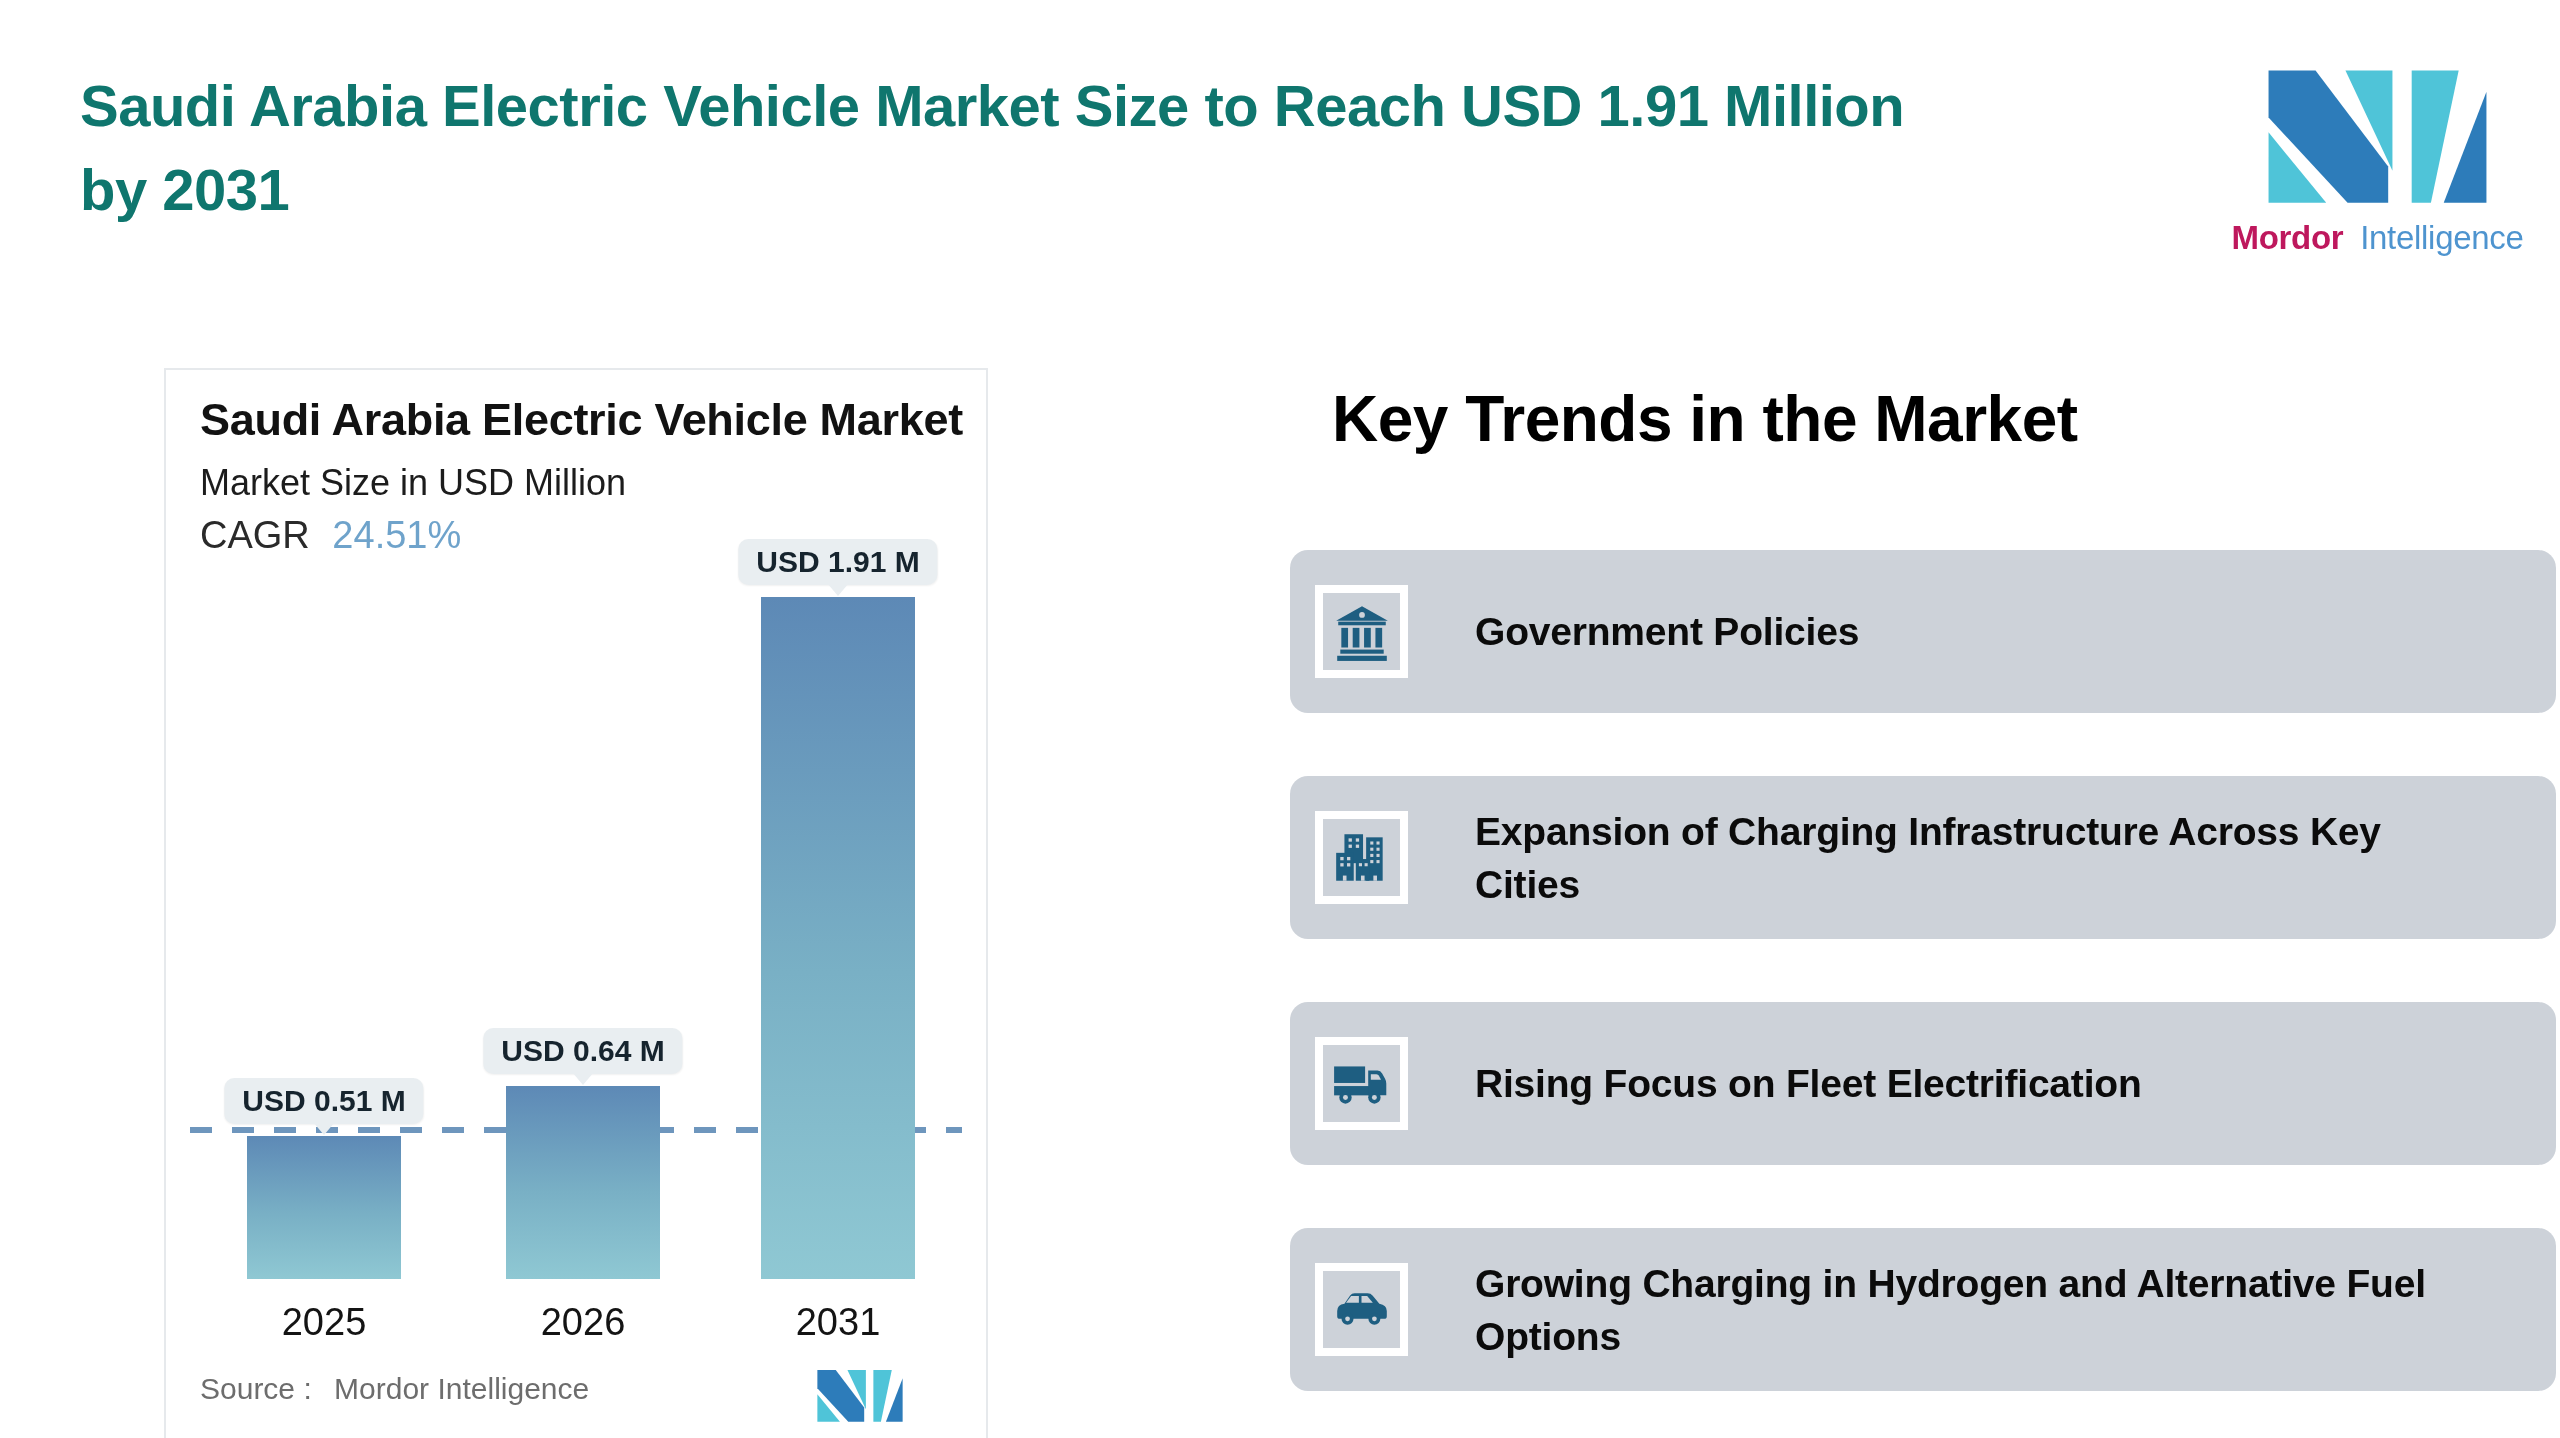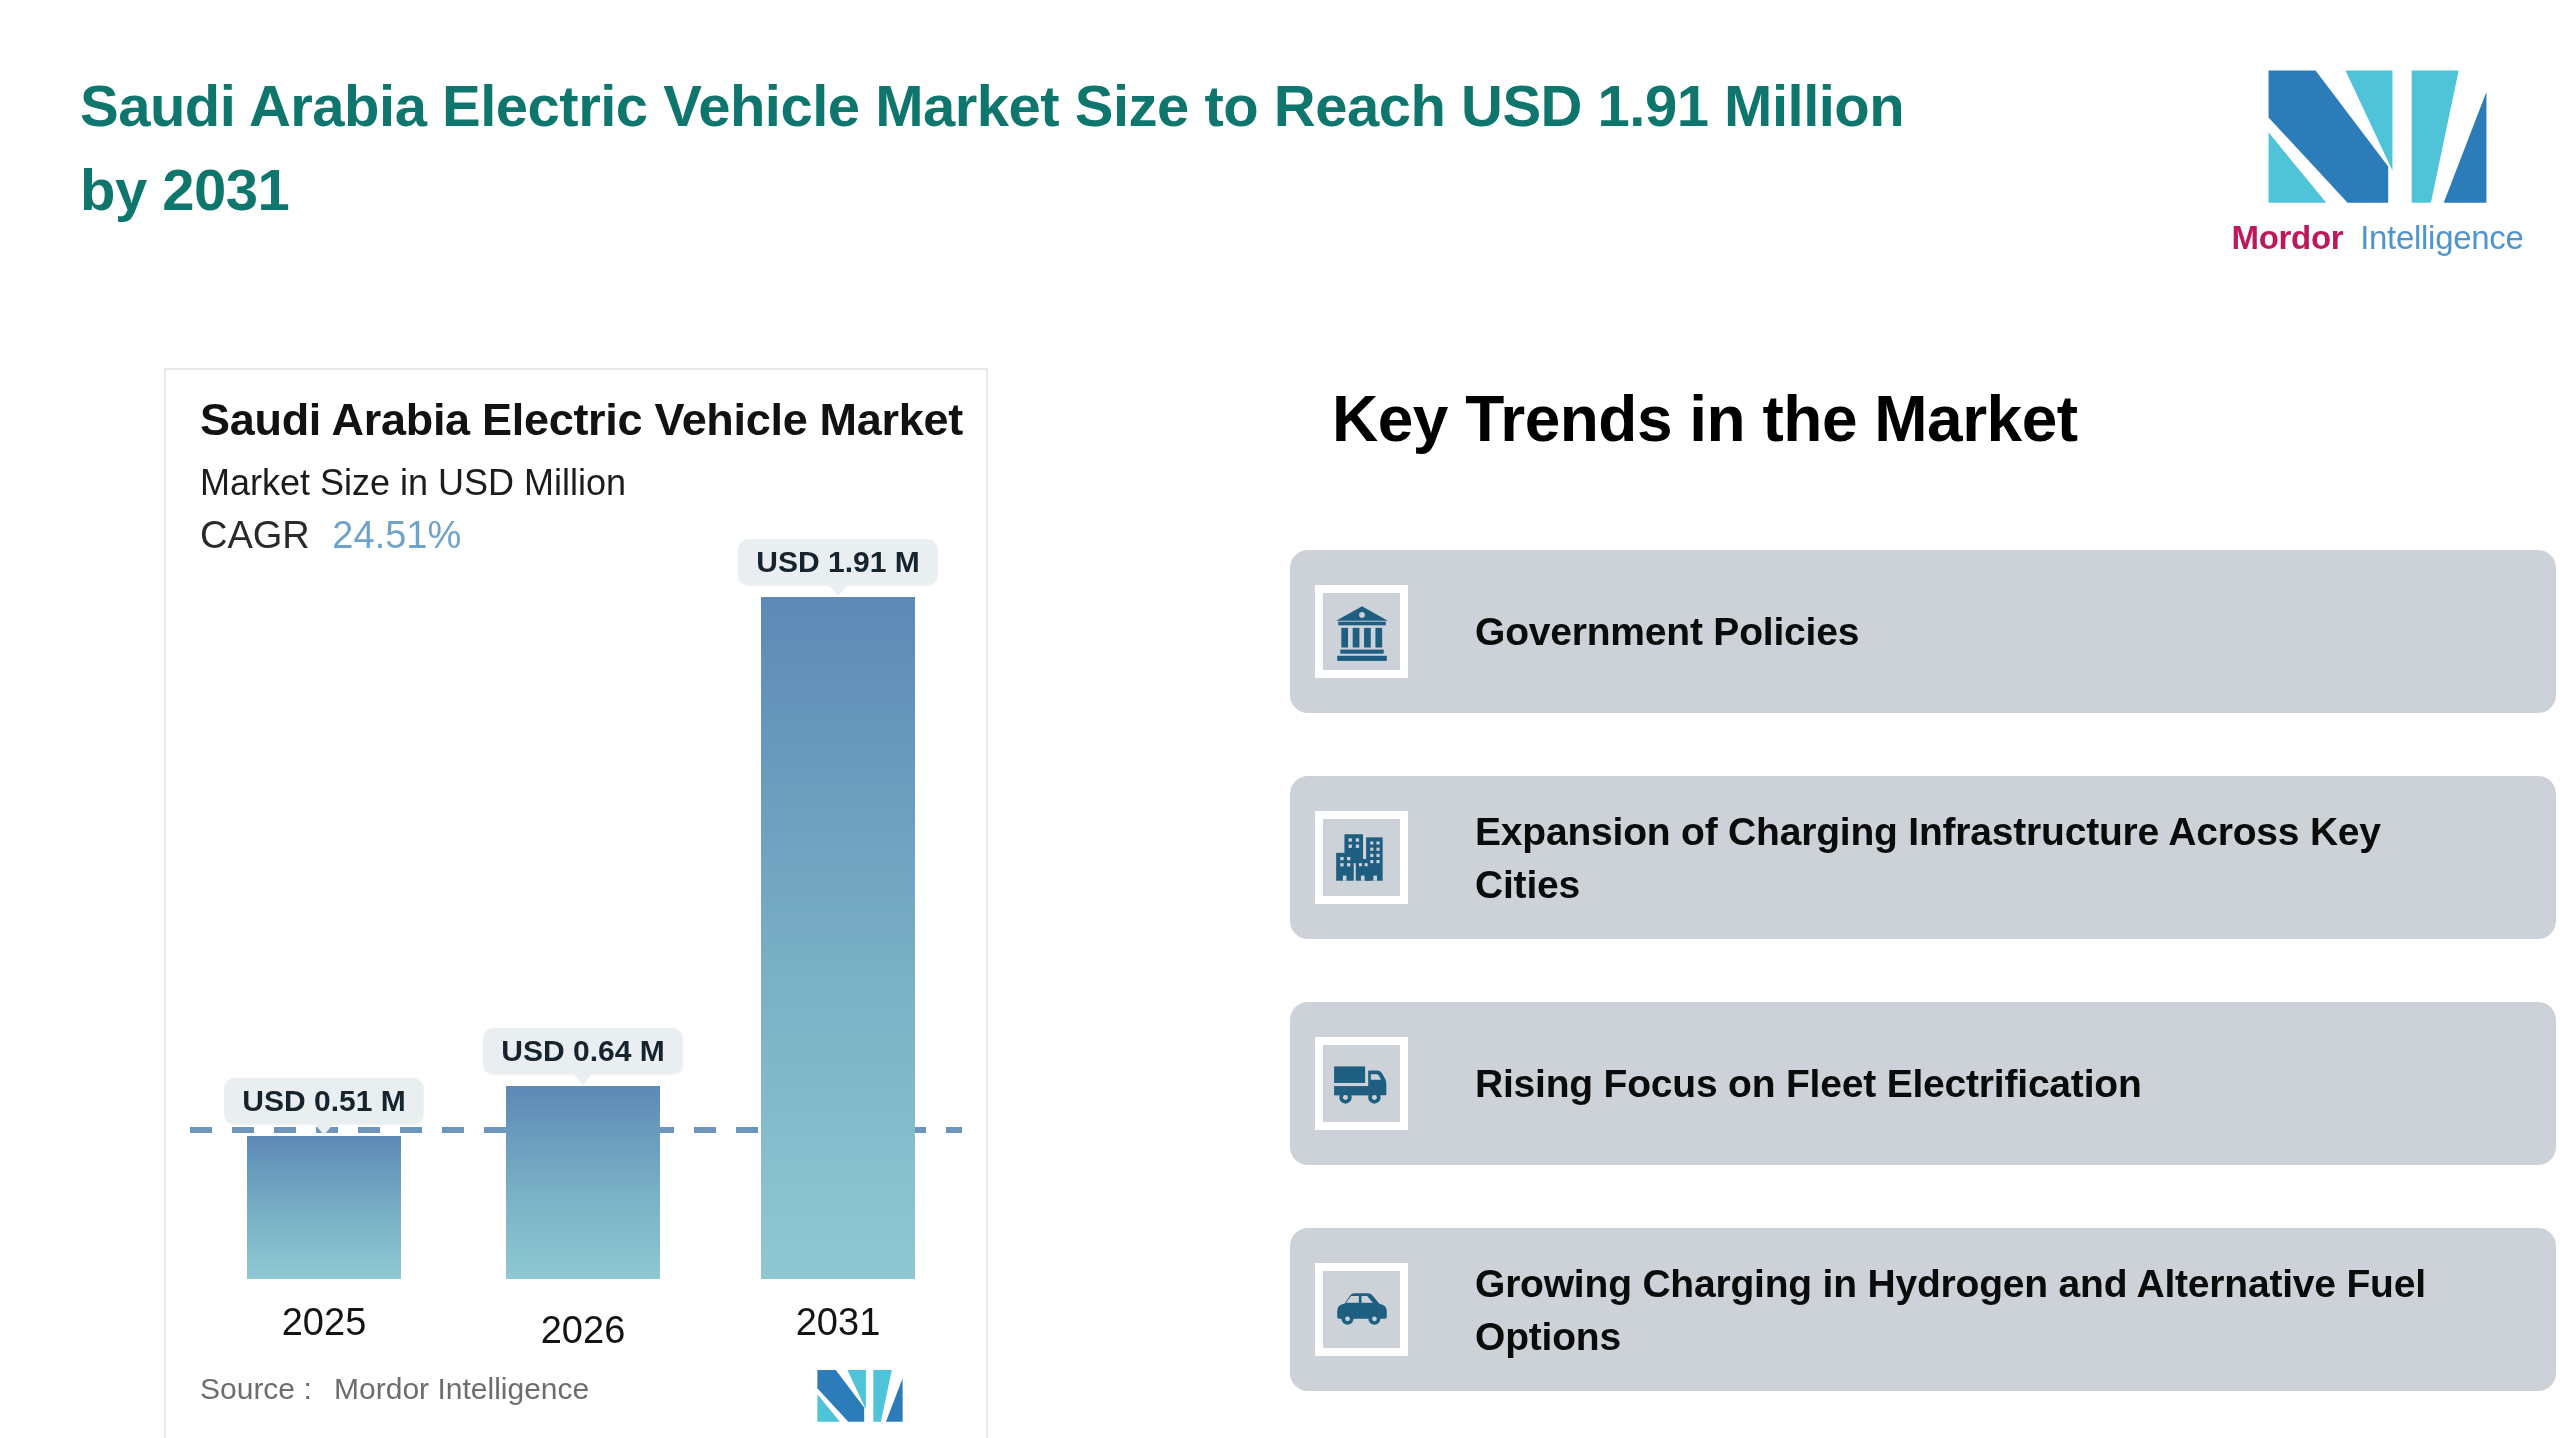--- a/index.html
+++ b/index.html
@@ -85,21 +85,21 @@
 
     <div class="plot" id="plot">
         <div class="refline" style="top: 757px;"></div>
         <div class="bar" style="left: 81px; top: 766px; height: 143px;"></div>
         <div class="pill" style="left: 158px; top: 708px;">USD 0.51 M</div>
         <div class="tail" style="left: 158px; top: 752px;"></div>
         <div class="year" style="left: 158px; top: 931px;">2025</div>
         <div class="bar" style="left: 340px; top: 716px; height: 193px;"></div>
         <div class="pill" style="left: 417px; top: 658px;">USD 0.64 M</div>
         <div class="tail" style="left: 417px; top: 702px;"></div>
-        <div class="year" style="left: 417px; top: 931px; margin-top: 8px;">2026</div>
+        <div class="year" style="left: 417px; top: 931px;">2026</div>
         <div class="bar" style="left: 595px; top: 227px; height: 682px;"></div>
         <div class="pill" style="left: 672px; top: 169px;">USD 1.91 M</div>
         <div class="tail" style="left: 672px; top: 213px;"></div>
         <div class="year" style="left: 672px; top: 931px;">2031</div>
       </div>
 
     <div class="source-line">
       <span>Source :</span>
       <span class="sv">Mordor Intelligence</span>
     </div>

